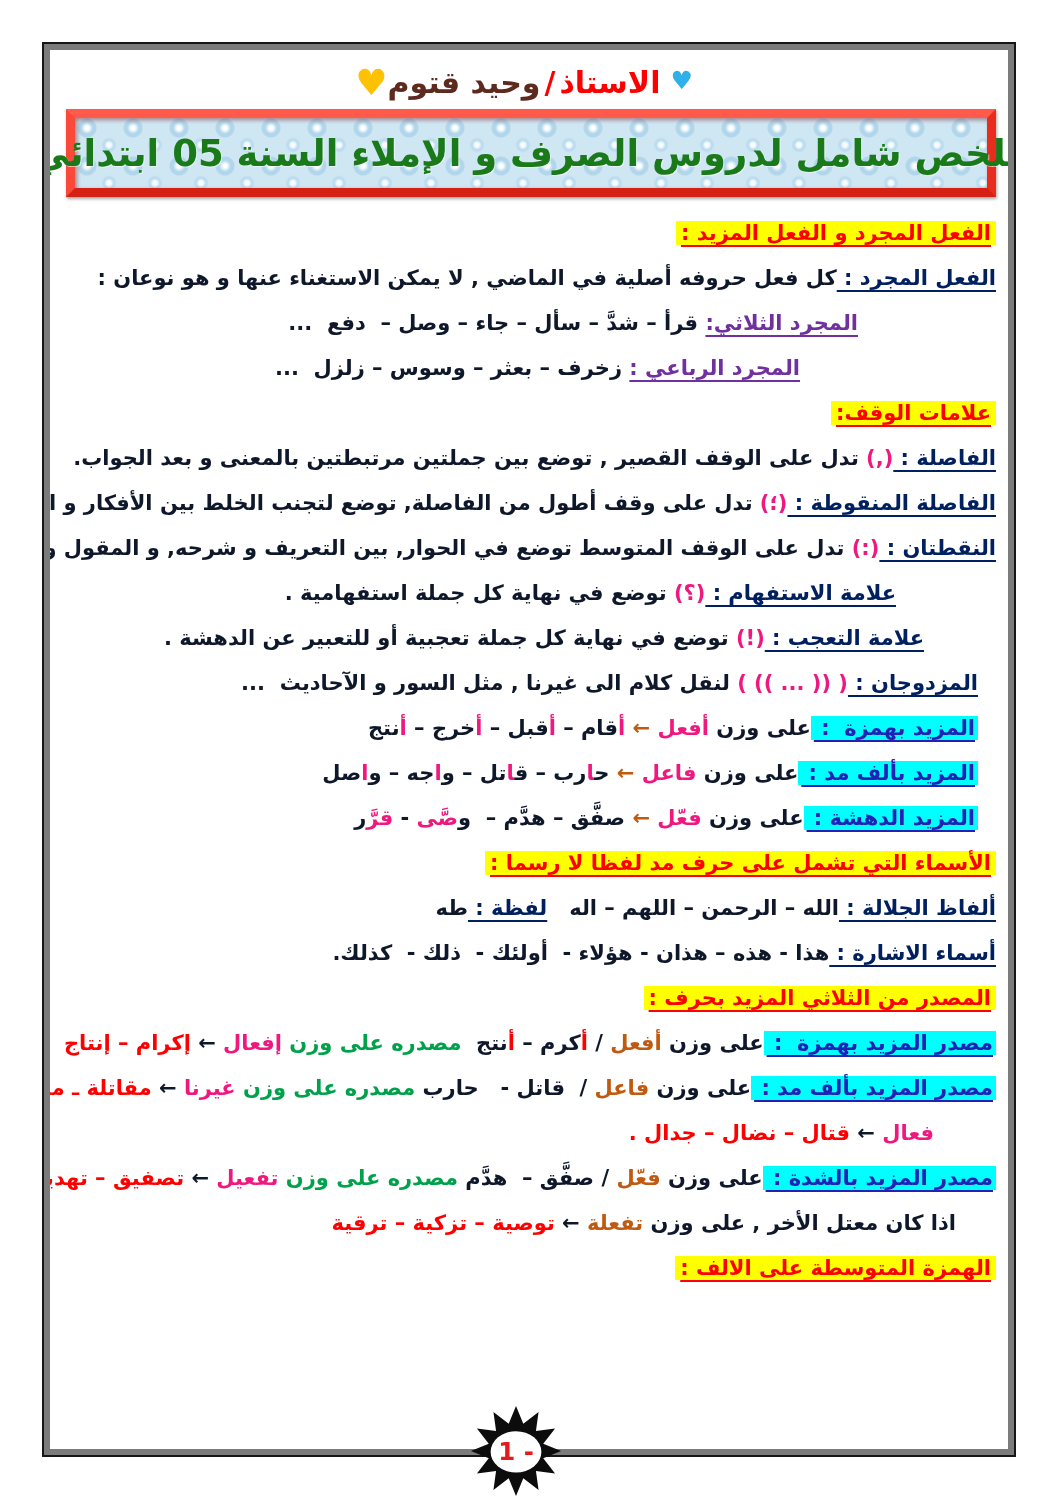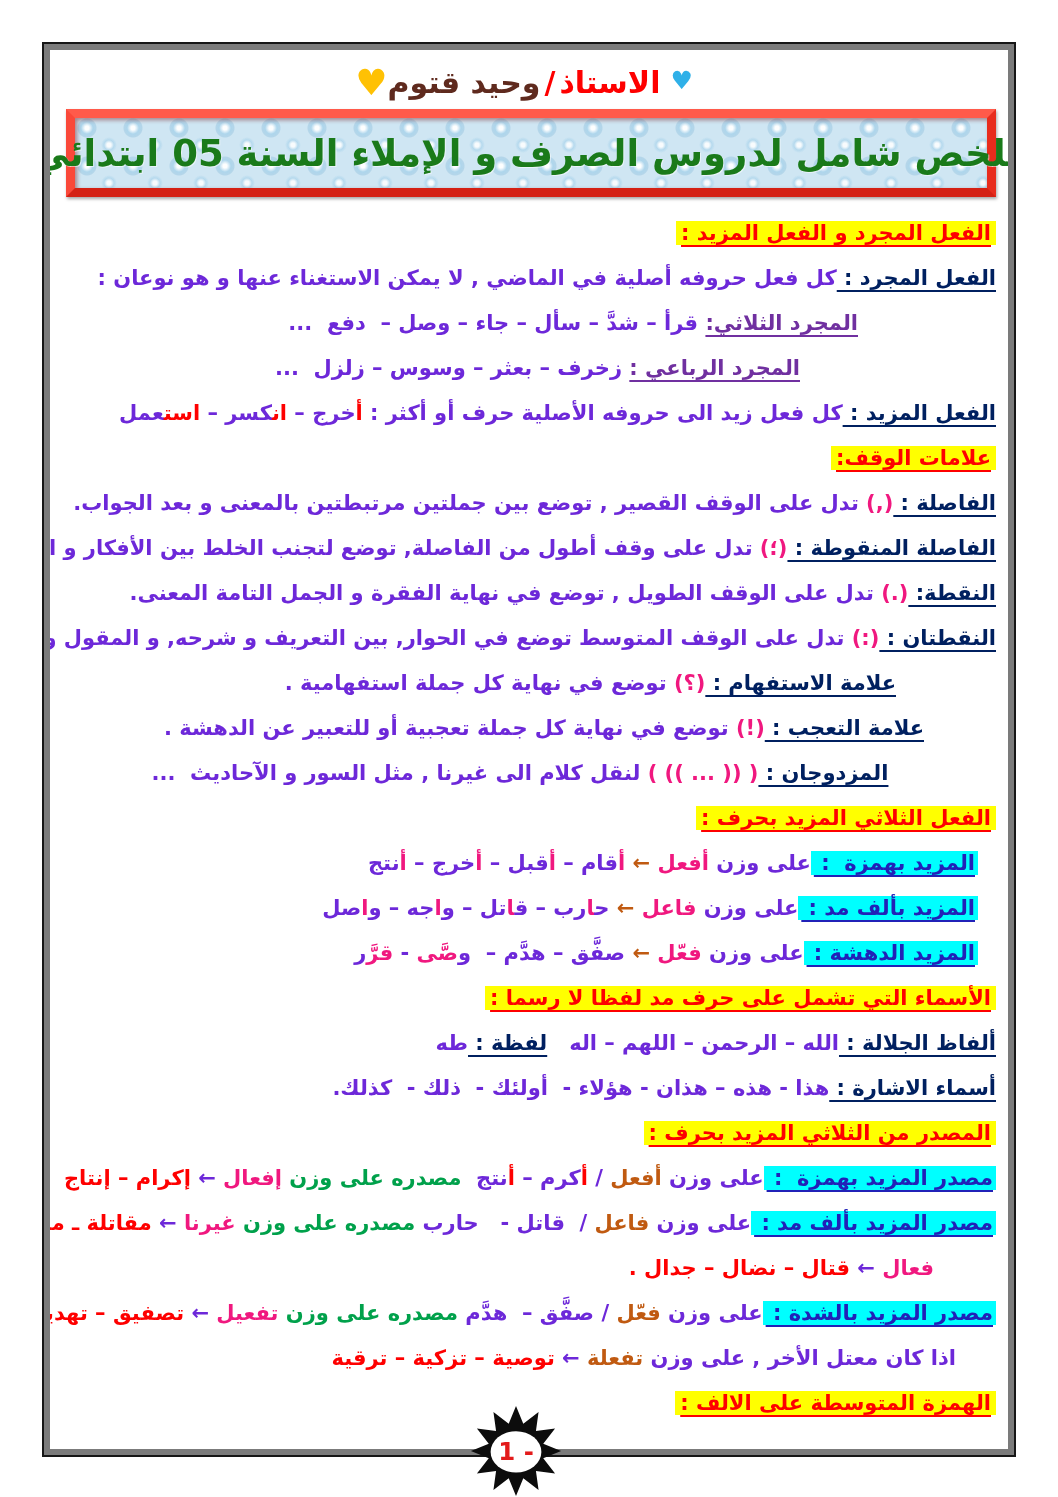--- a/index.html
+++ b/index.html
@@ -46,21 +46,21 @@
     margin-top:14px;padding:0 4px;direction:rtl;text-align:right;
   }
   .line{
     min-height:45px;line-height:45px;font-size:21px;font-weight:bold;
     white-space:nowrap;color:#000;
   }
   .h-yellow{
     background:#ffff00;color:#fe0000;padding:0 5px;
     text-decoration:underline;text-decoration-thickness:2px;text-underline-offset:5px;text-align:center;
   }
-  .s-bk{color:#6d28d9;}
+  .s-bk{color:#0f172a;}
   .s-nv{color:#002060;text-decoration:underline;text-decoration-thickness:2px;text-underline-offset:5px;}
   .s-pu{color:#7030a0;text-decoration:underline;text-decoration-thickness:2px;text-underline-offset:5px;}
   .s-pk{color:#f0187f;}
   .s-rd{color:#fe0000;}
   .s-gr{color:#00a14b;}
   .s-br{color:#c05a11;}
   .s-ar{color:#c05a11;}
   .s-cy{
     color:#2121b8;background:#00ffff;padding:0 3px;
     text-decoration:underline;text-decoration-thickness:2px;text-underline-offset:5px;
@@ -81,30 +81,27 @@
 
     <div class="title-banner">
       <span class="title-text">ملخص شامل لدروس الصرف و الإملاء السنة 05 ابتدائي</span>
     </div>
 
     <div class="content">
         <div class="line"><span class="h-yellow">الفعل المجرد و الفعل المزيد  :</span></div>
         <div class="line"><span class="s-nv">الفعل المجرد : </span><span class="s-bk">كل فعل حروفه أصلية في الماضي , لا يمكن الاستغناء عنها و هو نوعان :</span></div>
         <div class="line" style="margin-right: 138px;"><span class="s-pu">المجرد الثلاثي:</span><span class="s-bk"> قرأ – شدَّ – سأل – جاء – وصل –&nbsp; دفع&nbsp; ...</span></div>
         <div class="line" style="margin-right: 196px;"><span class="s-pu">المجرد الرباعي :</span><span class="s-bk"> زخرف – بعثر – وسوس – زلزل&nbsp; ...</span></div>
-        <div class="line"><span class="s-nv">الفعل المزيد : </span><span class="s-bk">كل فعل زيد الى حروفه الأصلية حرف أو أكثر : </span><span class="s-rd">أ</span><span class="s-bk">خرج – </span><span class="s-rd">ان‍</span><span class="s-bk">‍كسر – </span><span class="s-rd">است‍</span><span class="s-bk">‍عمل</span></div>
         <div class="line"><span class="h-yellow">علامات الوقف:</span></div>
         <div class="line"><span class="s-nv">الفاصلة : </span><span class="s-pk">(,)</span><span class="s-bk"> تدل على الوقف القصير , توضع بين جملتين مرتبطتين بالمعنى و بعد الجواب.</span></div>
         <div class="line"><span class="s-nv">الفاصلة المنقوطة : </span><span class="s-pk">(؛)</span><span class="s-bk"> تدل على وقف أطول من الفاصلة, توضع لتجنب الخلط بين الأفكار و الجمل التامة.</span></div>
-        <div class="line"><span class="s-nv">النقطة: </span><span class="s-pk">(.)</span><span class="s-bk"> تدل على الوقف الطويل , توضع في نهاية الفقرة و الجمل التامة المعنى.</span></div>
         <div class="line"><span class="s-nv">النقطتان : </span><span class="s-pk">(:)</span><span class="s-bk"> تدل على الوقف المتوسط توضع في الحوار, بين التعريف و شرحه, و المقول و قوله .</span></div>
         <div class="line" style="margin-right: 100px;"><span class="s-nv">علامة الاستفهام : </span><span class="s-pk">(؟)</span><span class="s-bk"> توضع في نهاية كل جملة استفهامية .</span></div>
         <div class="line" style="margin-right: 72px;"><span class="s-nv">علامة التعجب : </span><span class="s-pk">(!)</span><span class="s-bk"> توضع في نهاية كل جملة تعجبية أو للتعبير عن الدهشة .</span></div>
-        <div class="line" style="margin-right: 18px; text-align: center;"><span class="s-nv">المزدوجان : </span><span class="s-pk">( (( ... )) )</span><span class="s-bk"> لنقل كلام الى غيرنا , مثل السور و الآحاديث&nbsp; ...</span></div>
-        <div class="line"><span class="h-yellow">الفعل الثلاثي المزيد بحرف :</span></div>
+        <div class="line" style="margin-right: 18px;"><span class="s-nv">المزدوجان : </span><span class="s-pk">( (( ... )) )</span><span class="s-bk"> لنقل كلام الى غيرنا , مثل السور و الآحاديث&nbsp; ...</span></div>
         <div class="line" style="margin-right: 18px;"><span class="s-cy">المزيد بهمزة&nbsp; : </span><span class="s-bk"> على وزن </span><span class="s-pk">أفعل</span><span class="s-ar"> ← </span><span class="s-pk">أ</span><span class="s-bk">قام – </span><span class="s-pk">أ</span><span class="s-bk">قبل – </span><span class="s-pk">أ</span><span class="s-bk">خرج – </span><span class="s-pk">أ</span><span class="s-bk">نتج</span></div>
         <div class="line" style="margin-right: 18px;"><span class="s-cy">المزيد بألف مد : </span><span class="s-bk"> على وزن </span><span class="s-pk">فاعل</span><span class="s-ar"> ← </span><span class="s-bk">ح‍</span><span class="s-pk">‍ا</span><span class="s-bk">رب – ق‍</span><span class="s-pk">‍ا</span><span class="s-bk">تل – و</span><span class="s-pk">ا</span><span class="s-bk">جه – و</span><span class="s-pk">ا</span><span class="s-bk">صل</span></div>
         <div class="line" style="margin-right: 18px;"><span class="s-cy">المزيد الدهشة : </span><span class="s-bk"> على وزن </span><span class="s-pk">فعّل</span><span class="s-ar"> ← </span><span class="s-bk">صفَّق – هدَّم –&nbsp; و</span><span class="s-pk">صَّى</span><span class="s-bk"> - </span><span class="s-pk">قرَّ</span><span class="s-bk">ر</span></div>
         <div class="line"><span class="h-yellow">الأسماء التي تشمل على حرف مد لفظا لا رسما :</span></div>
         <div class="line"><span class="s-nv">ألفاظ الجلالة : </span><span class="s-bk">الله – الرحمن – اللهم – اله&nbsp;&nbsp; </span><span class="s-nv">لفظة : </span><span class="s-bk">طه</span></div>
         <div class="line"><span class="s-nv">أسماء الاشارة : </span><span class="s-bk">هذا - هذه – هذان - هؤلاء -&nbsp; أولئك -&nbsp; ذلك -&nbsp; كذلك.</span></div>
         <div class="line"><span class="h-yellow">المصدر من الثلاثي المزيد بحرف :</span></div>
         <div class="line"><span class="s-cy">مصدر المزيد بهمزة&nbsp; : </span><span class="s-bk"> على وزن </span><span class="s-br">أفعل</span><span class="s-bk"> / </span><span class="s-rd">أ</span><span class="s-bk">كرم – </span><span class="s-rd">أ</span><span class="s-bk">نتج&nbsp; </span><span class="s-gr">مصدره على وزن </span><span class="s-pk">إفعال</span><span class="s-bk"> ← </span><span class="s-rd">إكرام – إنتاج</span></div>
         <div class="line"><span class="s-cy">مصدر المزيد بألف مد : </span><span class="s-bk"> على وزن </span><span class="s-br">فاعل</span><span class="s-bk"> /&nbsp; قاتل -&nbsp;&nbsp; حارب </span><span class="s-gr">مصدره على وزن </span><span class="s-pk">غيرنا</span><span class="s-bk"> ← </span><span class="s-rd">مقاتلة ـ محاربة</span></div>
         <div class="line" style="margin-right: 62px;"><span class="s-pk">فعال</span><span class="s-bk"> ← </span><span class="s-rd">قتال – نضال – جدال .</span></div>

